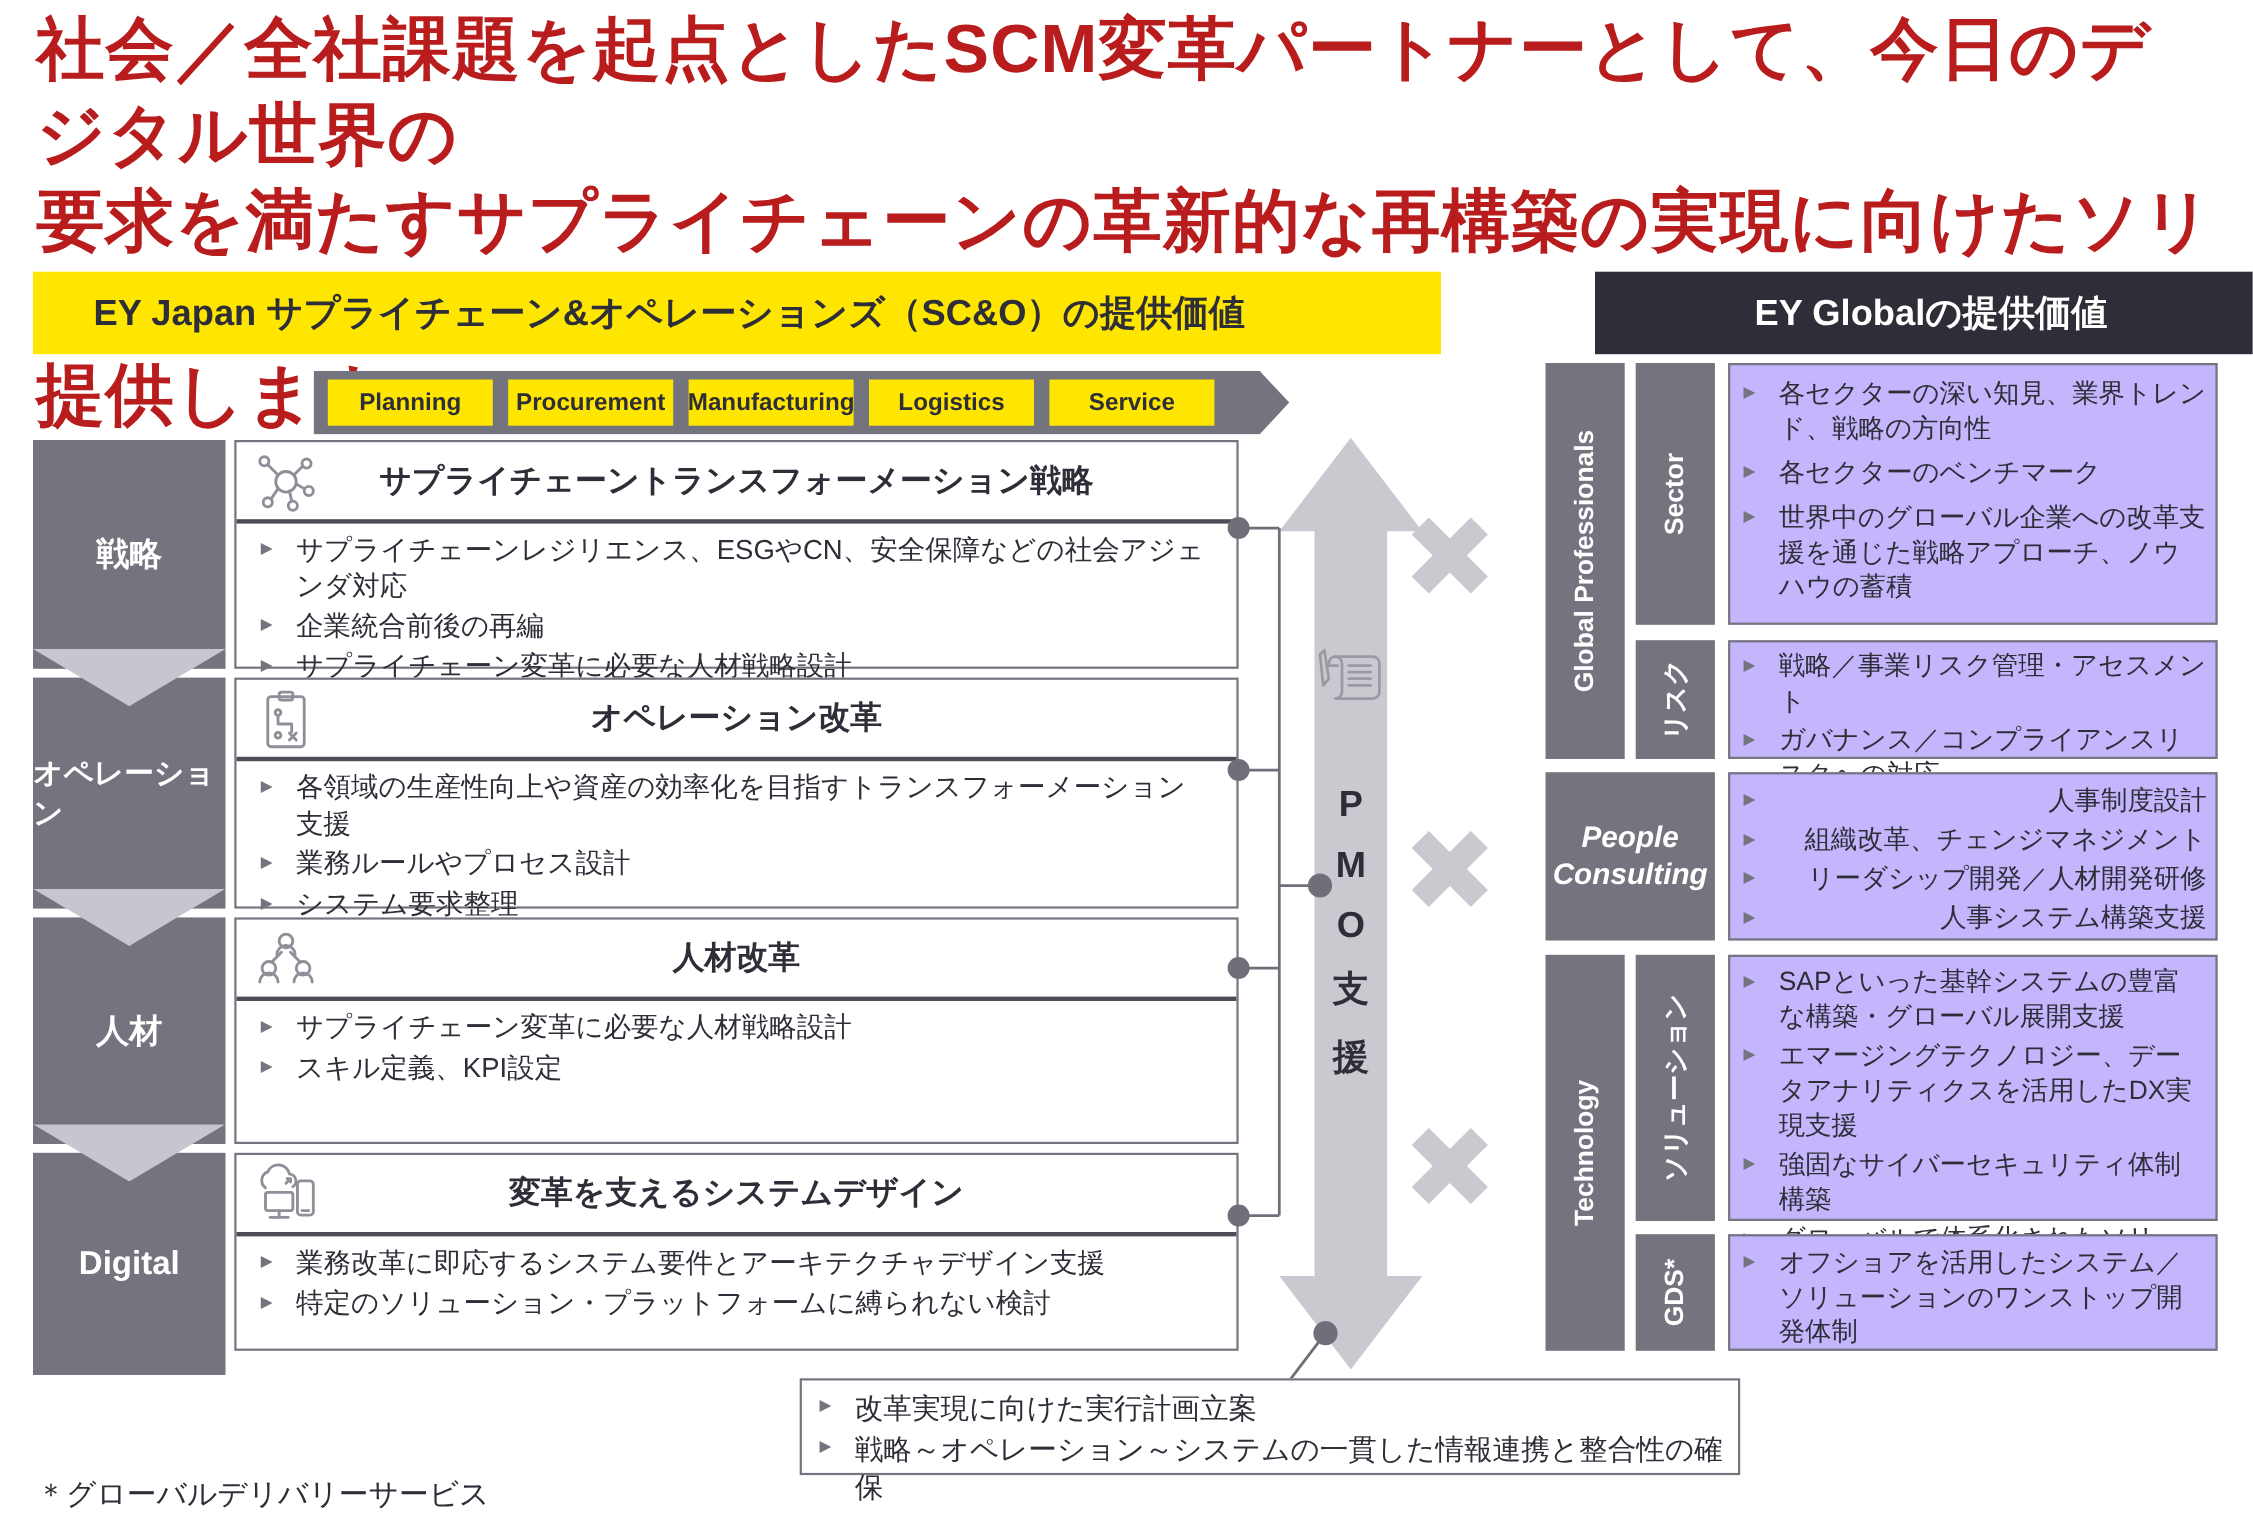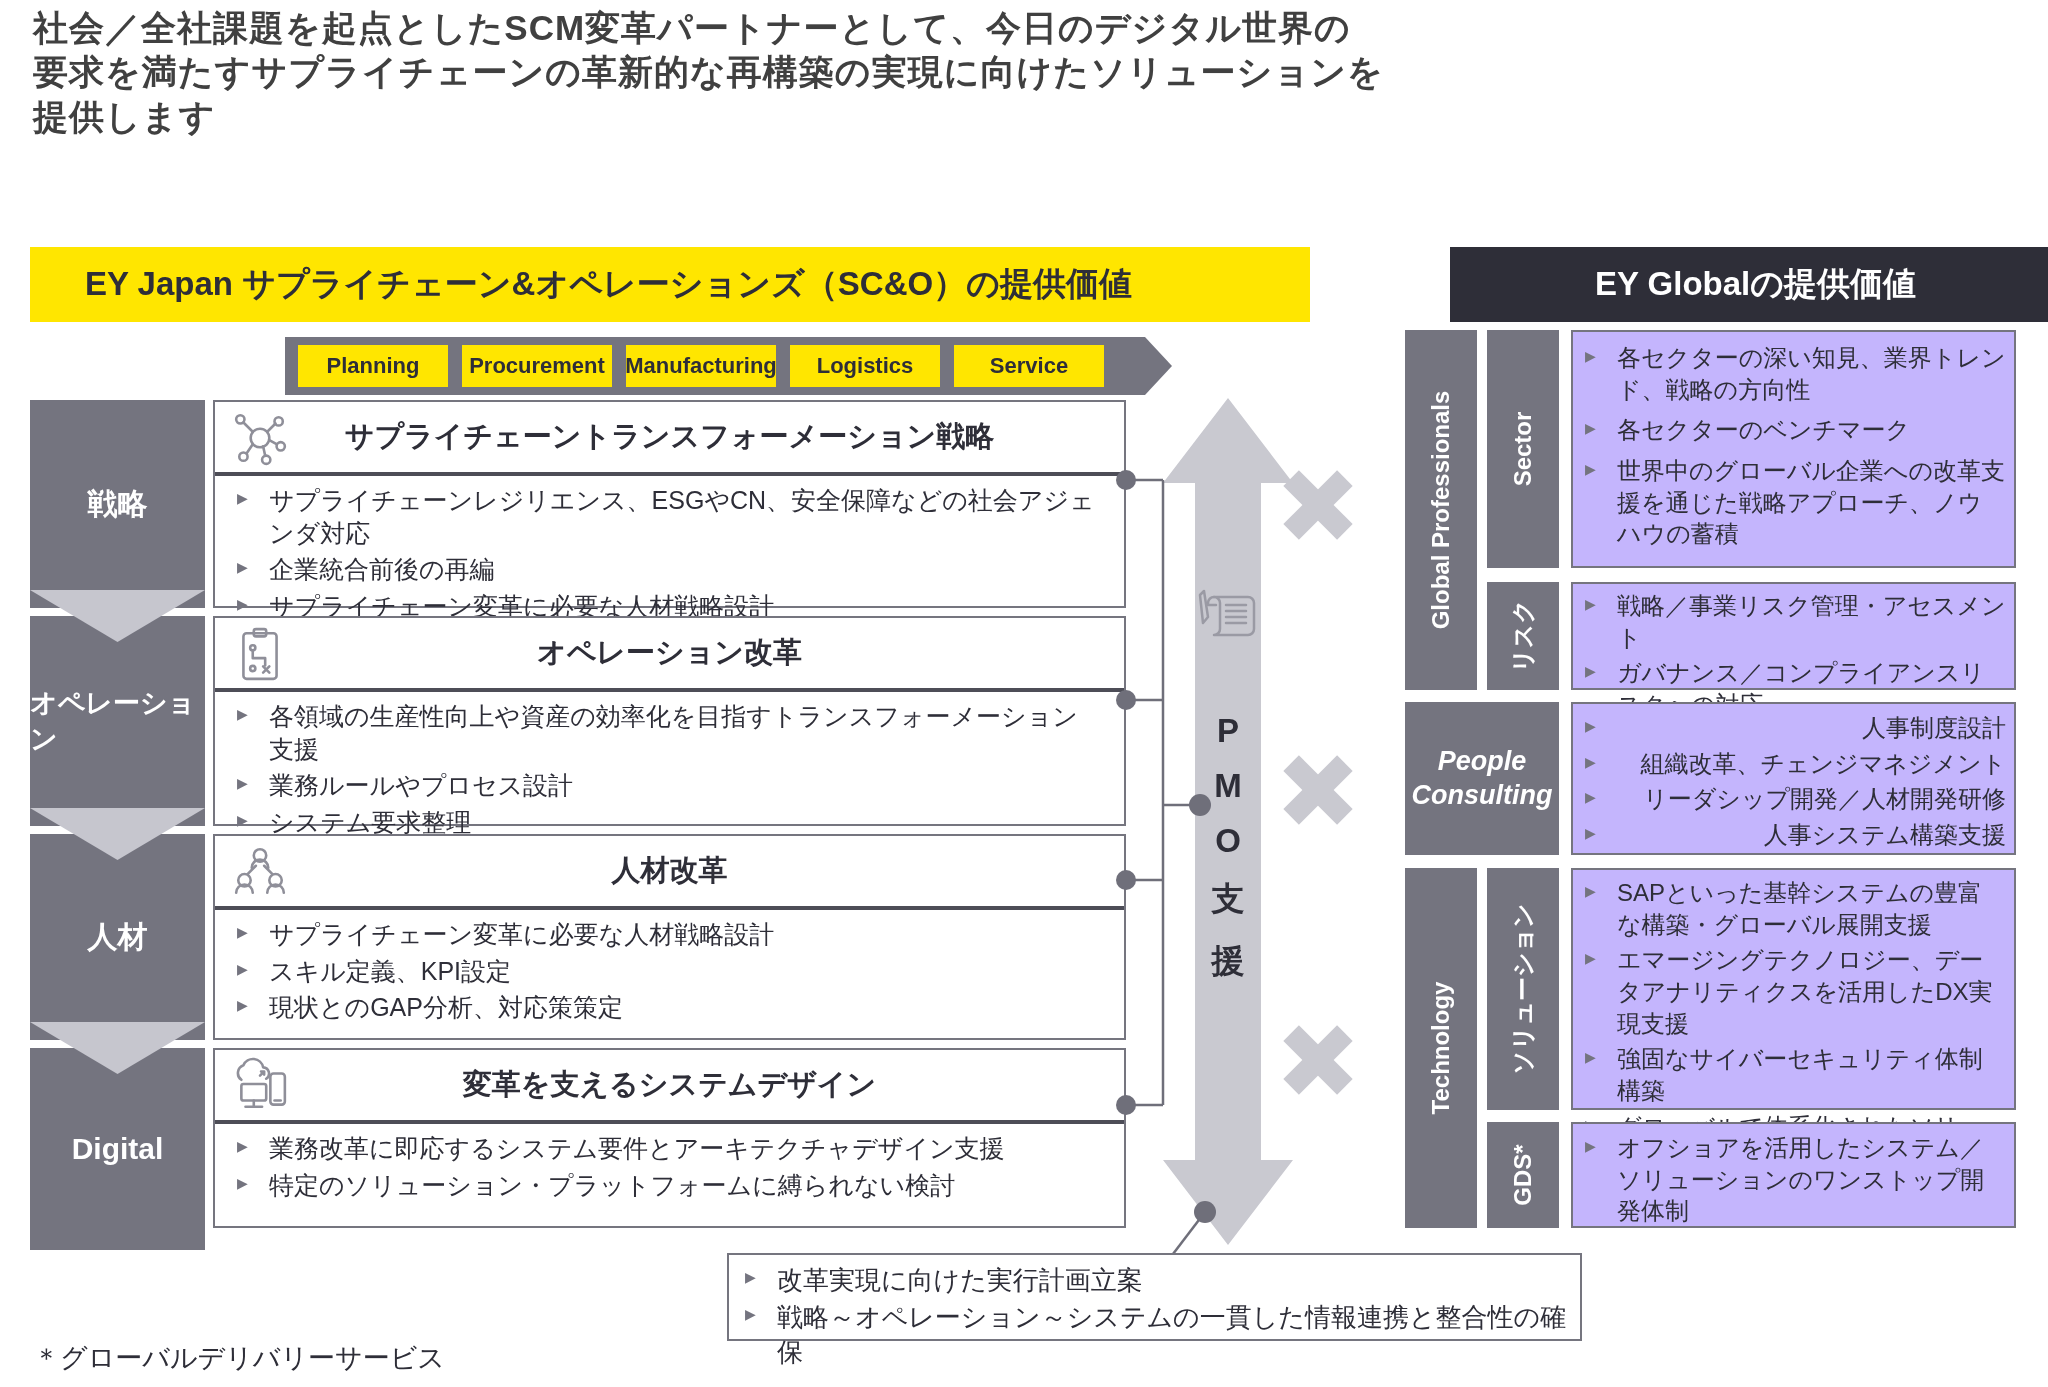--- a/index.html
+++ b/index.html
@@ -1,20 +1,20 @@
 <!DOCTYPE html>
 <html><head>
 <meta charset="utf-8">
 <style>
   html,body{margin:0;padding:0;background:#fff;}
   #canvas{position:relative;width:2048px;height:1387px;background:#fff;overflow:hidden;
           font-family:"Liberation Sans","DejaVu Sans",sans-serif;color:#2e2e38;}
   
-  .title{position:absolute;left:33px;top:6px;width:1980px;font-size:35px;font-weight:bold;
-         line-height:1.27;color:#404040;letter-spacing:1px;}
+  .title{position:absolute;left:33px;top:6px;width:1980px;font-size:62px;font-weight:bold;
+         line-height:1.27;color:#b91c1c;letter-spacing:1px;}
   
   .jp-header{position:absolute;left:30px;top:247px;width:1280px;height:75px;background:#ffe600;
              display:flex;align-items:center;padding-left:55px;box-sizing:border-box;
              font-size:33px;font-weight:bold;color:#2e2e38;}
   .gl-header{position:absolute;left:1450px;top:247px;width:611px;height:75px;background:#2e2e38;
              display:flex;align-items:center;justify-content:center;
              font-size:33px;font-weight:bold;color:#ffffff;}
   
   .chipbar{position:absolute;left:285px;top:337px;width:887px;height:58px;background:#74747f;
            clip-path:polygon(0 0,860px 0,887px 50%,860px 100%,0 100%);}
@@ -159,21 +159,20 @@
             <path d="M35 48 a8 8 0 0 1 16 0"></path>
           <line x1="24" y1="22" x2="16" y2="30"></line>
             <line x1="32" y1="22" x2="40" y2="30"></line>
         </g>
       </svg>
       <span class="btitle">人材改革</span>
     </div>
     <ul class="blist">
       <li>サプライチェーン変革に必要な人材戦略設計</li>
       <li>スキル定義、KPI設定</li>
-      <li>現状とのGAP分析、対応策策定</li>
     </ul>
   </div>
 
   <div class="wbox" style="top:1048px;height:180px;">
     <div class="hdr">
       <svg width="58" height="58" viewBox="0 0 56 56">
         <g class="icon-stroke">
           <path d="M10 22 a8 8 0 0 1 2 -14 a10 10 0 0 1 19 2 a6 6 0 0 1 3 11"></path>
           <rect x="10" y="26" width="24" height="16" rx="2"></rect>
           <line x1="22" y1="42" x2="22" y2="48"></line>

